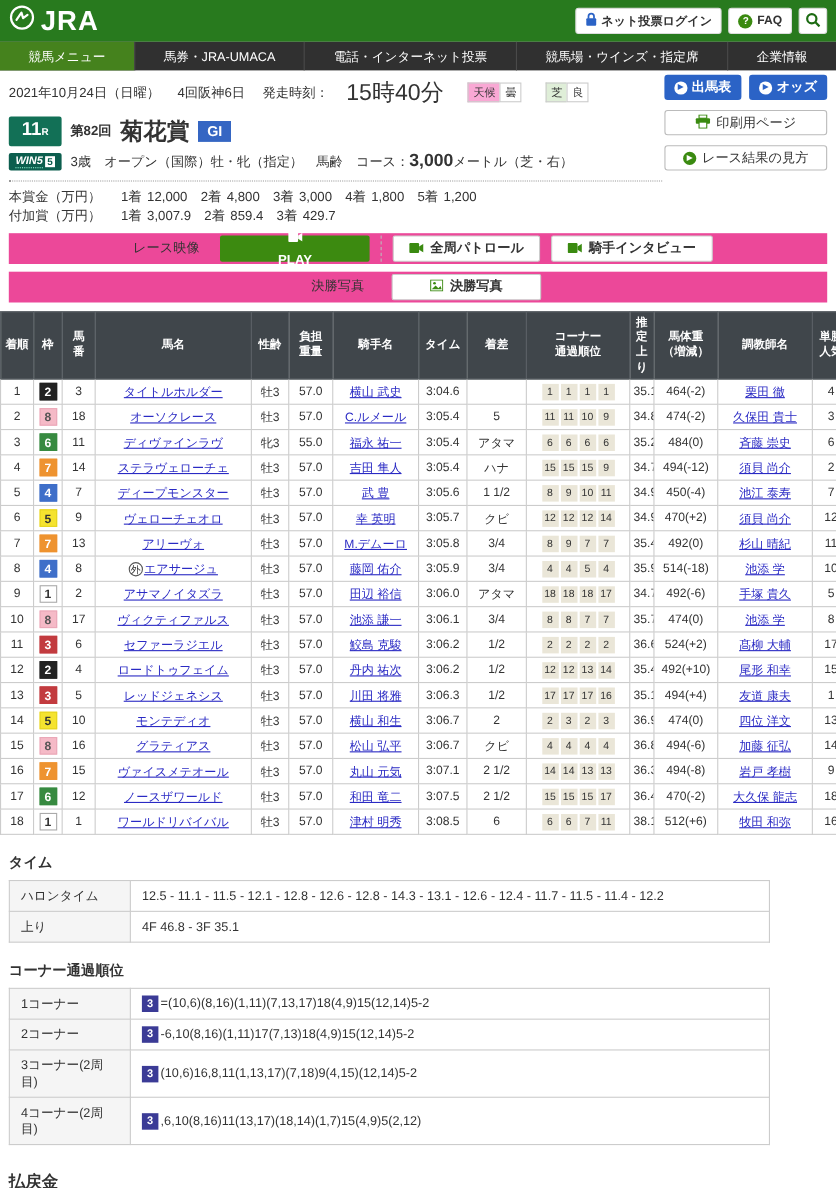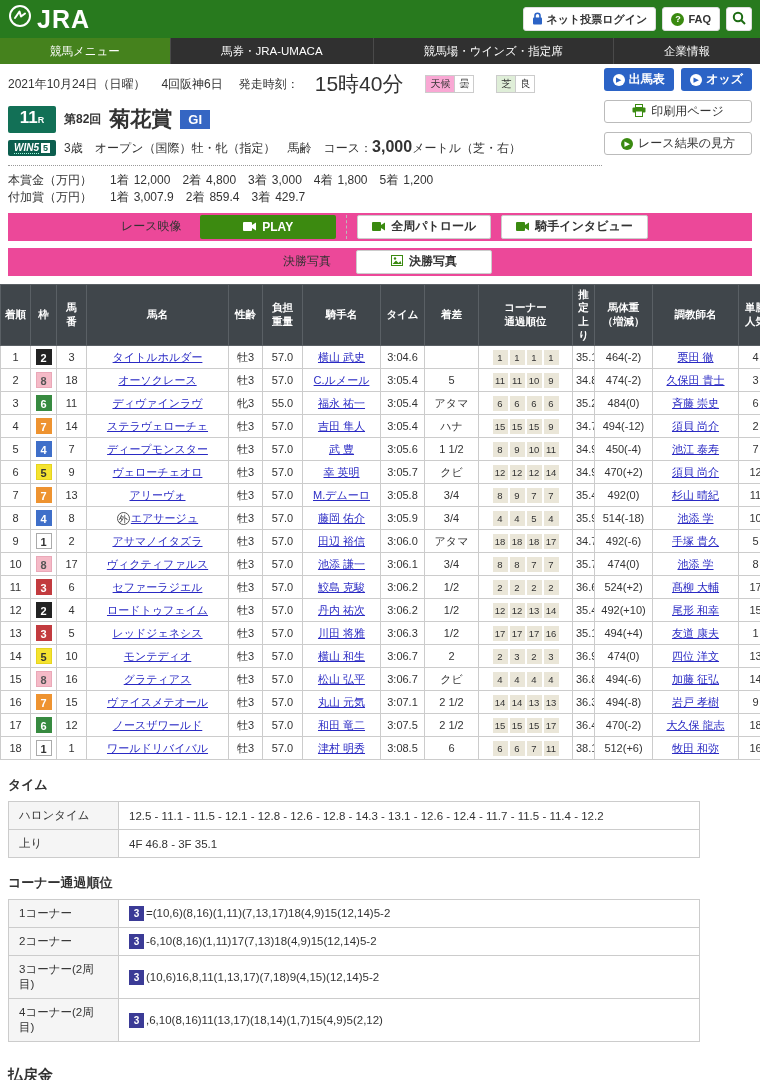--- a/index.html
+++ b/index.html
@@ -51,21 +51,21 @@
   .cond-text { white-space:nowrap; }
   .cond-text .big { font-size:16px; font-weight:bold; }
   .dotted { border-top:1px dotted #999; margin:8px 150px 6px 0; }
   .prize { line-height:1.4; white-space:nowrap; }
   .prize .pl { margin-right:6px; }
   .prize .place { margin-left:12px; margin-right:5px; }
 
   
   .vbar { background:#ec4899; height:28px; margin-top:7px; display:flex; align-items:center; gap:10px; padding:0 8px;justify-content:center; }
   .vbar-label { width:78px; text-align:center; font-size:12px; }
-  .btn-play { background:#3c8a10; color:#fff; font-weight:bold; width:136px; height:24px; border-radius:2px; display:inline-flex; align-items:center; justify-content:center; gap:6px; cursor:pointer; }
+  .btn-play { background:#3c8a10; color:#fff; font-weight:bold; width:136px; height:24px; border-radius:2px; display:inline-flex; align-items:center; justify-content:center; gap:6px; cursor:pointer;flex-direction:column; }
   .vdiv { border-left:1px dashed #bbb; height:24px; }
   .btn-vwhite { background:#fff; border:1px solid #ccc; border-radius:2px; height:24px; padding:0 14px; display:inline-flex; align-items:center; gap:6px; font-weight:bold; color:#333; cursor:pointer; }
 
   
   .results-wrap { margin-top:8px; }
   table.results { width:100%; border-collapse:collapse; table-layout:fixed; }
   table.results th { background:#40464b; color:#fff; font-size:10.5px; font-weight:bold; border:1px solid #5a6065; padding:3px 0; line-height:1.3; text-align:center; vertical-align:middle; }
   table.results td { border:1px solid #ccc; font-size:11px; padding:2px 3px; height:23px; vertical-align:middle; text-align:center; white-space:nowrap; overflow:hidden; }
   td.ta-l { text-align:left; }
   .fbox { display:inline-block; width:16px; height:16px; line-height:16px; font-weight:bold; font-size:11px; text-align:center; }
@@ -117,20 +117,21 @@
             <line x1="9.3" y1="9.3" x2="13" y2="13" stroke="#1c6b12" stroke-width="2"></line>
           </svg>
       </span>
     </div>
   </div>
 </div>
 
 <div class="nav">
     <div class="nav-item active">競馬メニュー</div>
     <div class="nav-item">馬券・JRA-UMACA</div>
+    <div class="nav-item">電話・インターネット投票</div>
     <div class="nav-item">競馬場・ウインズ・指定席</div>
     <div class="nav-item">企業情報</div>
   </div>
 
 <div class="race-info">
   <div class="side-btns">
     <span class="btn-blue" style="margin-right:4px;">
       <span class="cir">▶</span>
       <span>出馬表</span>
     </span>

